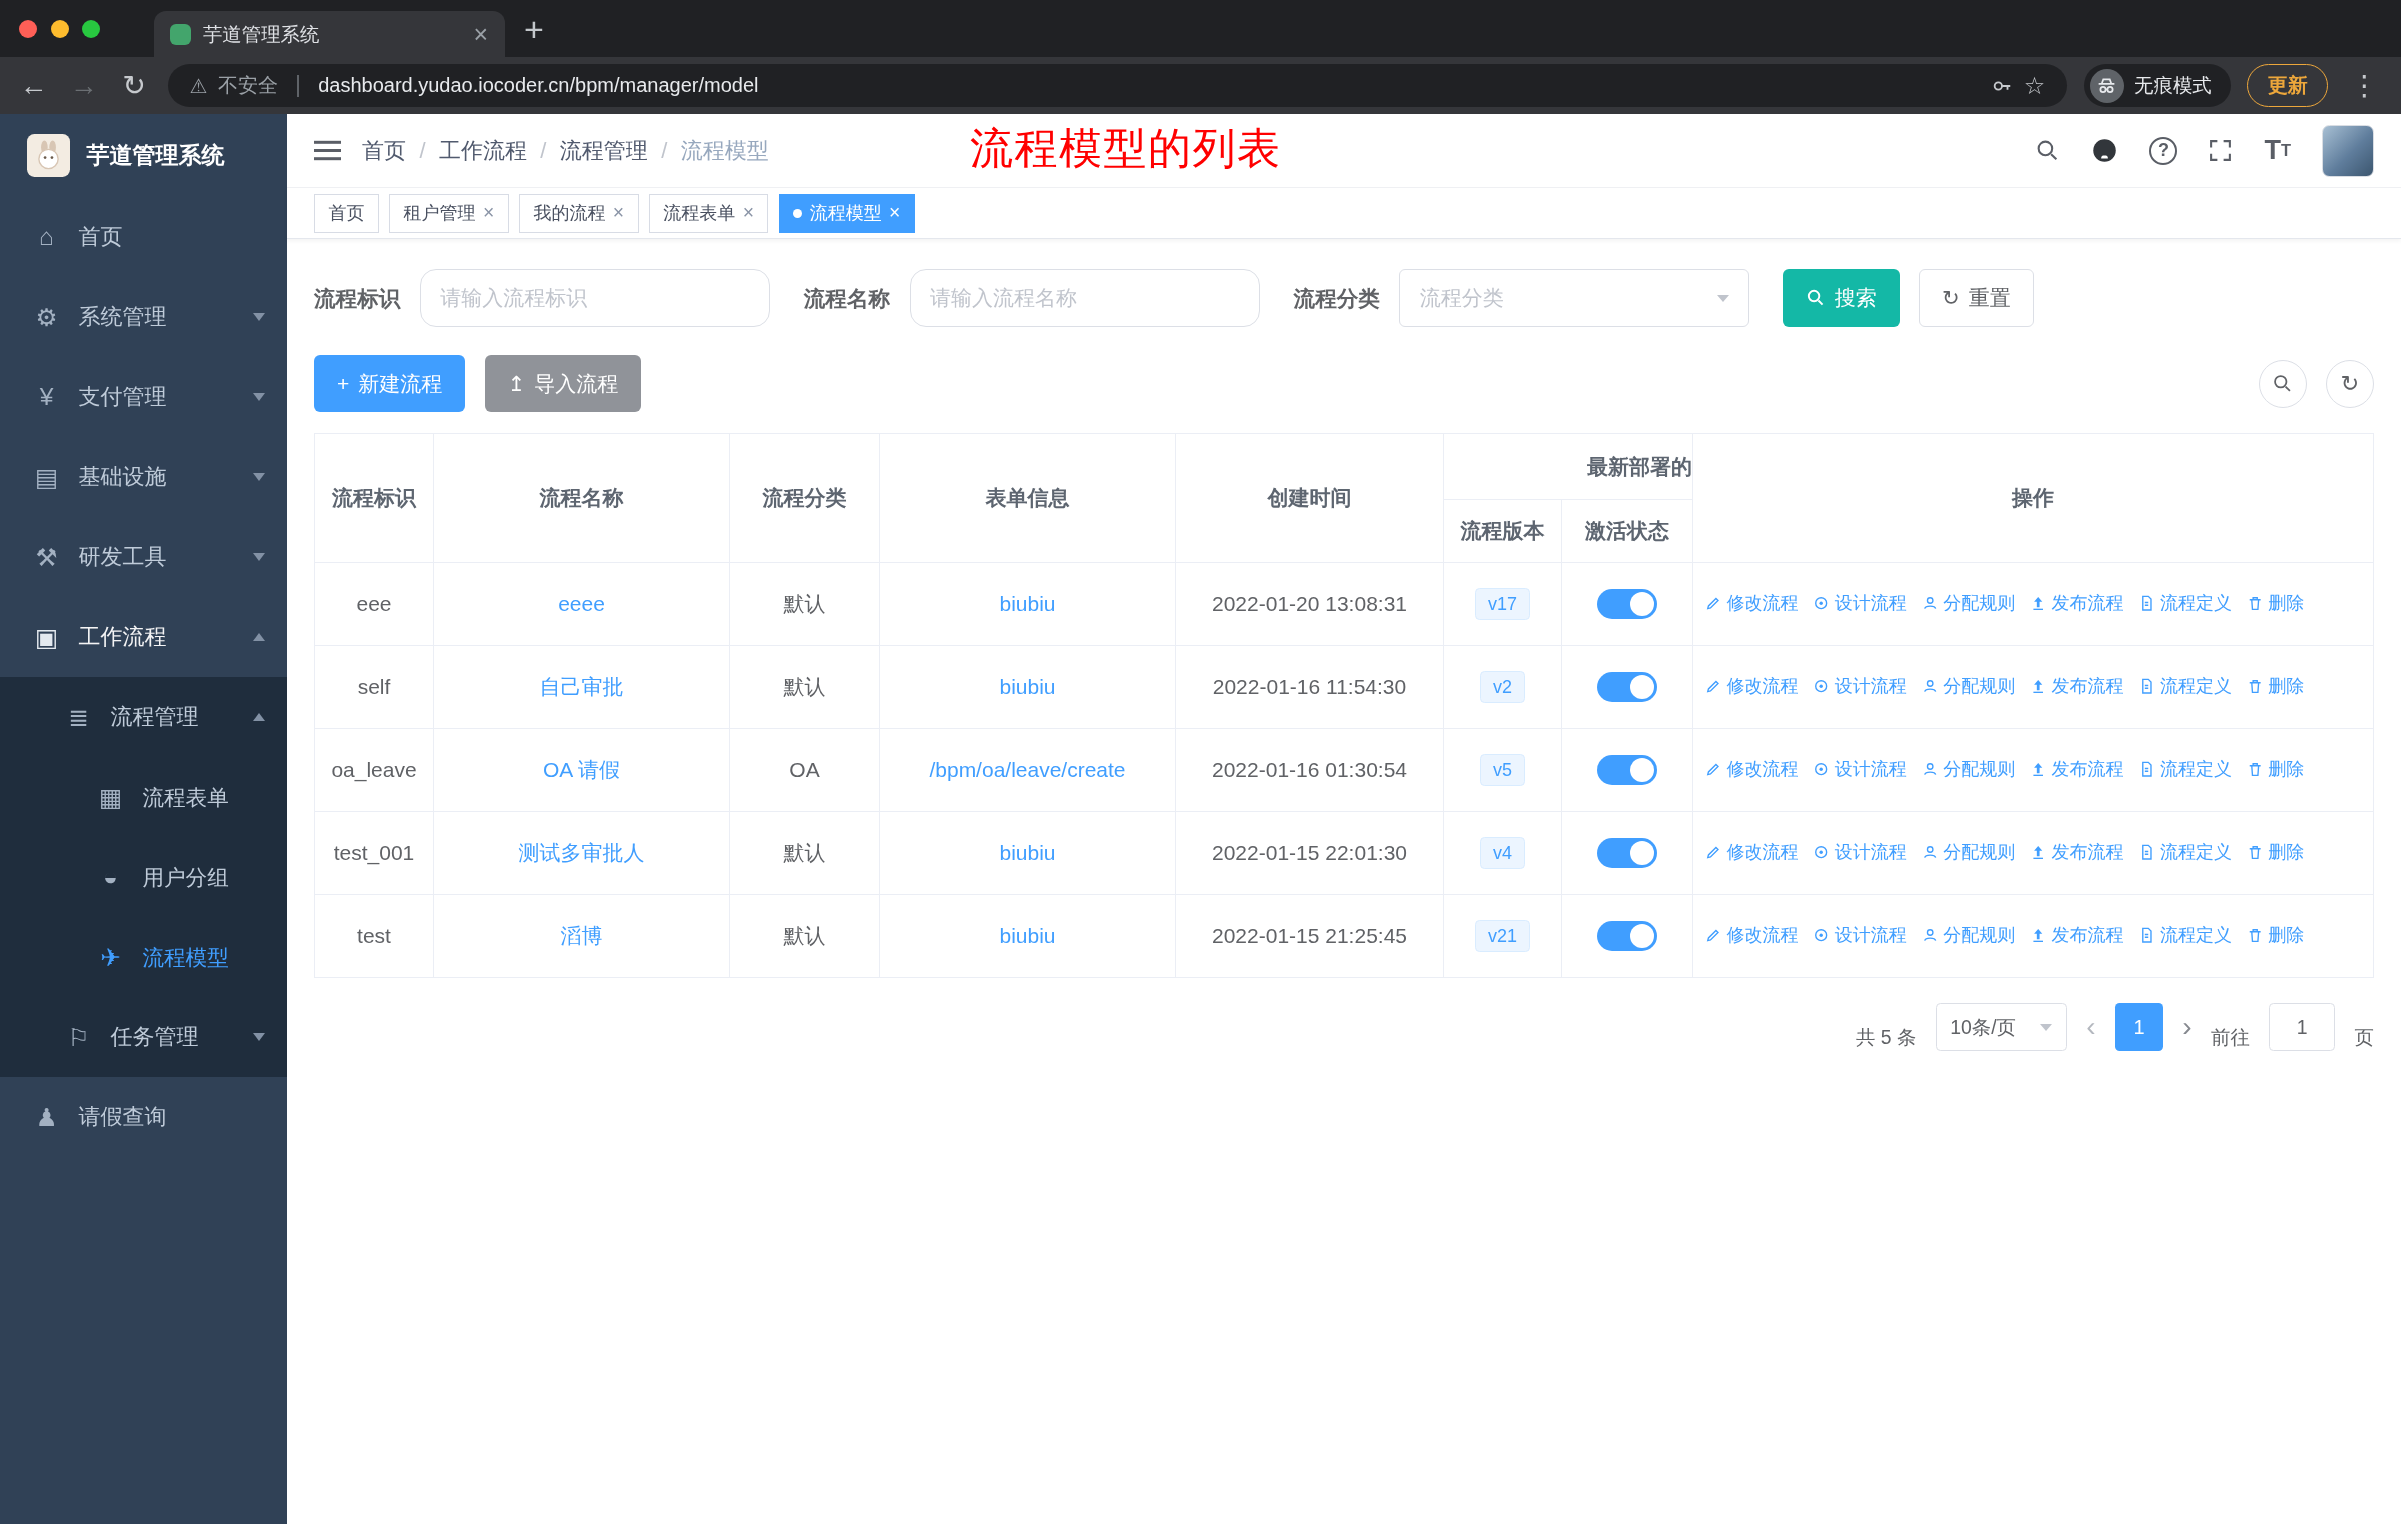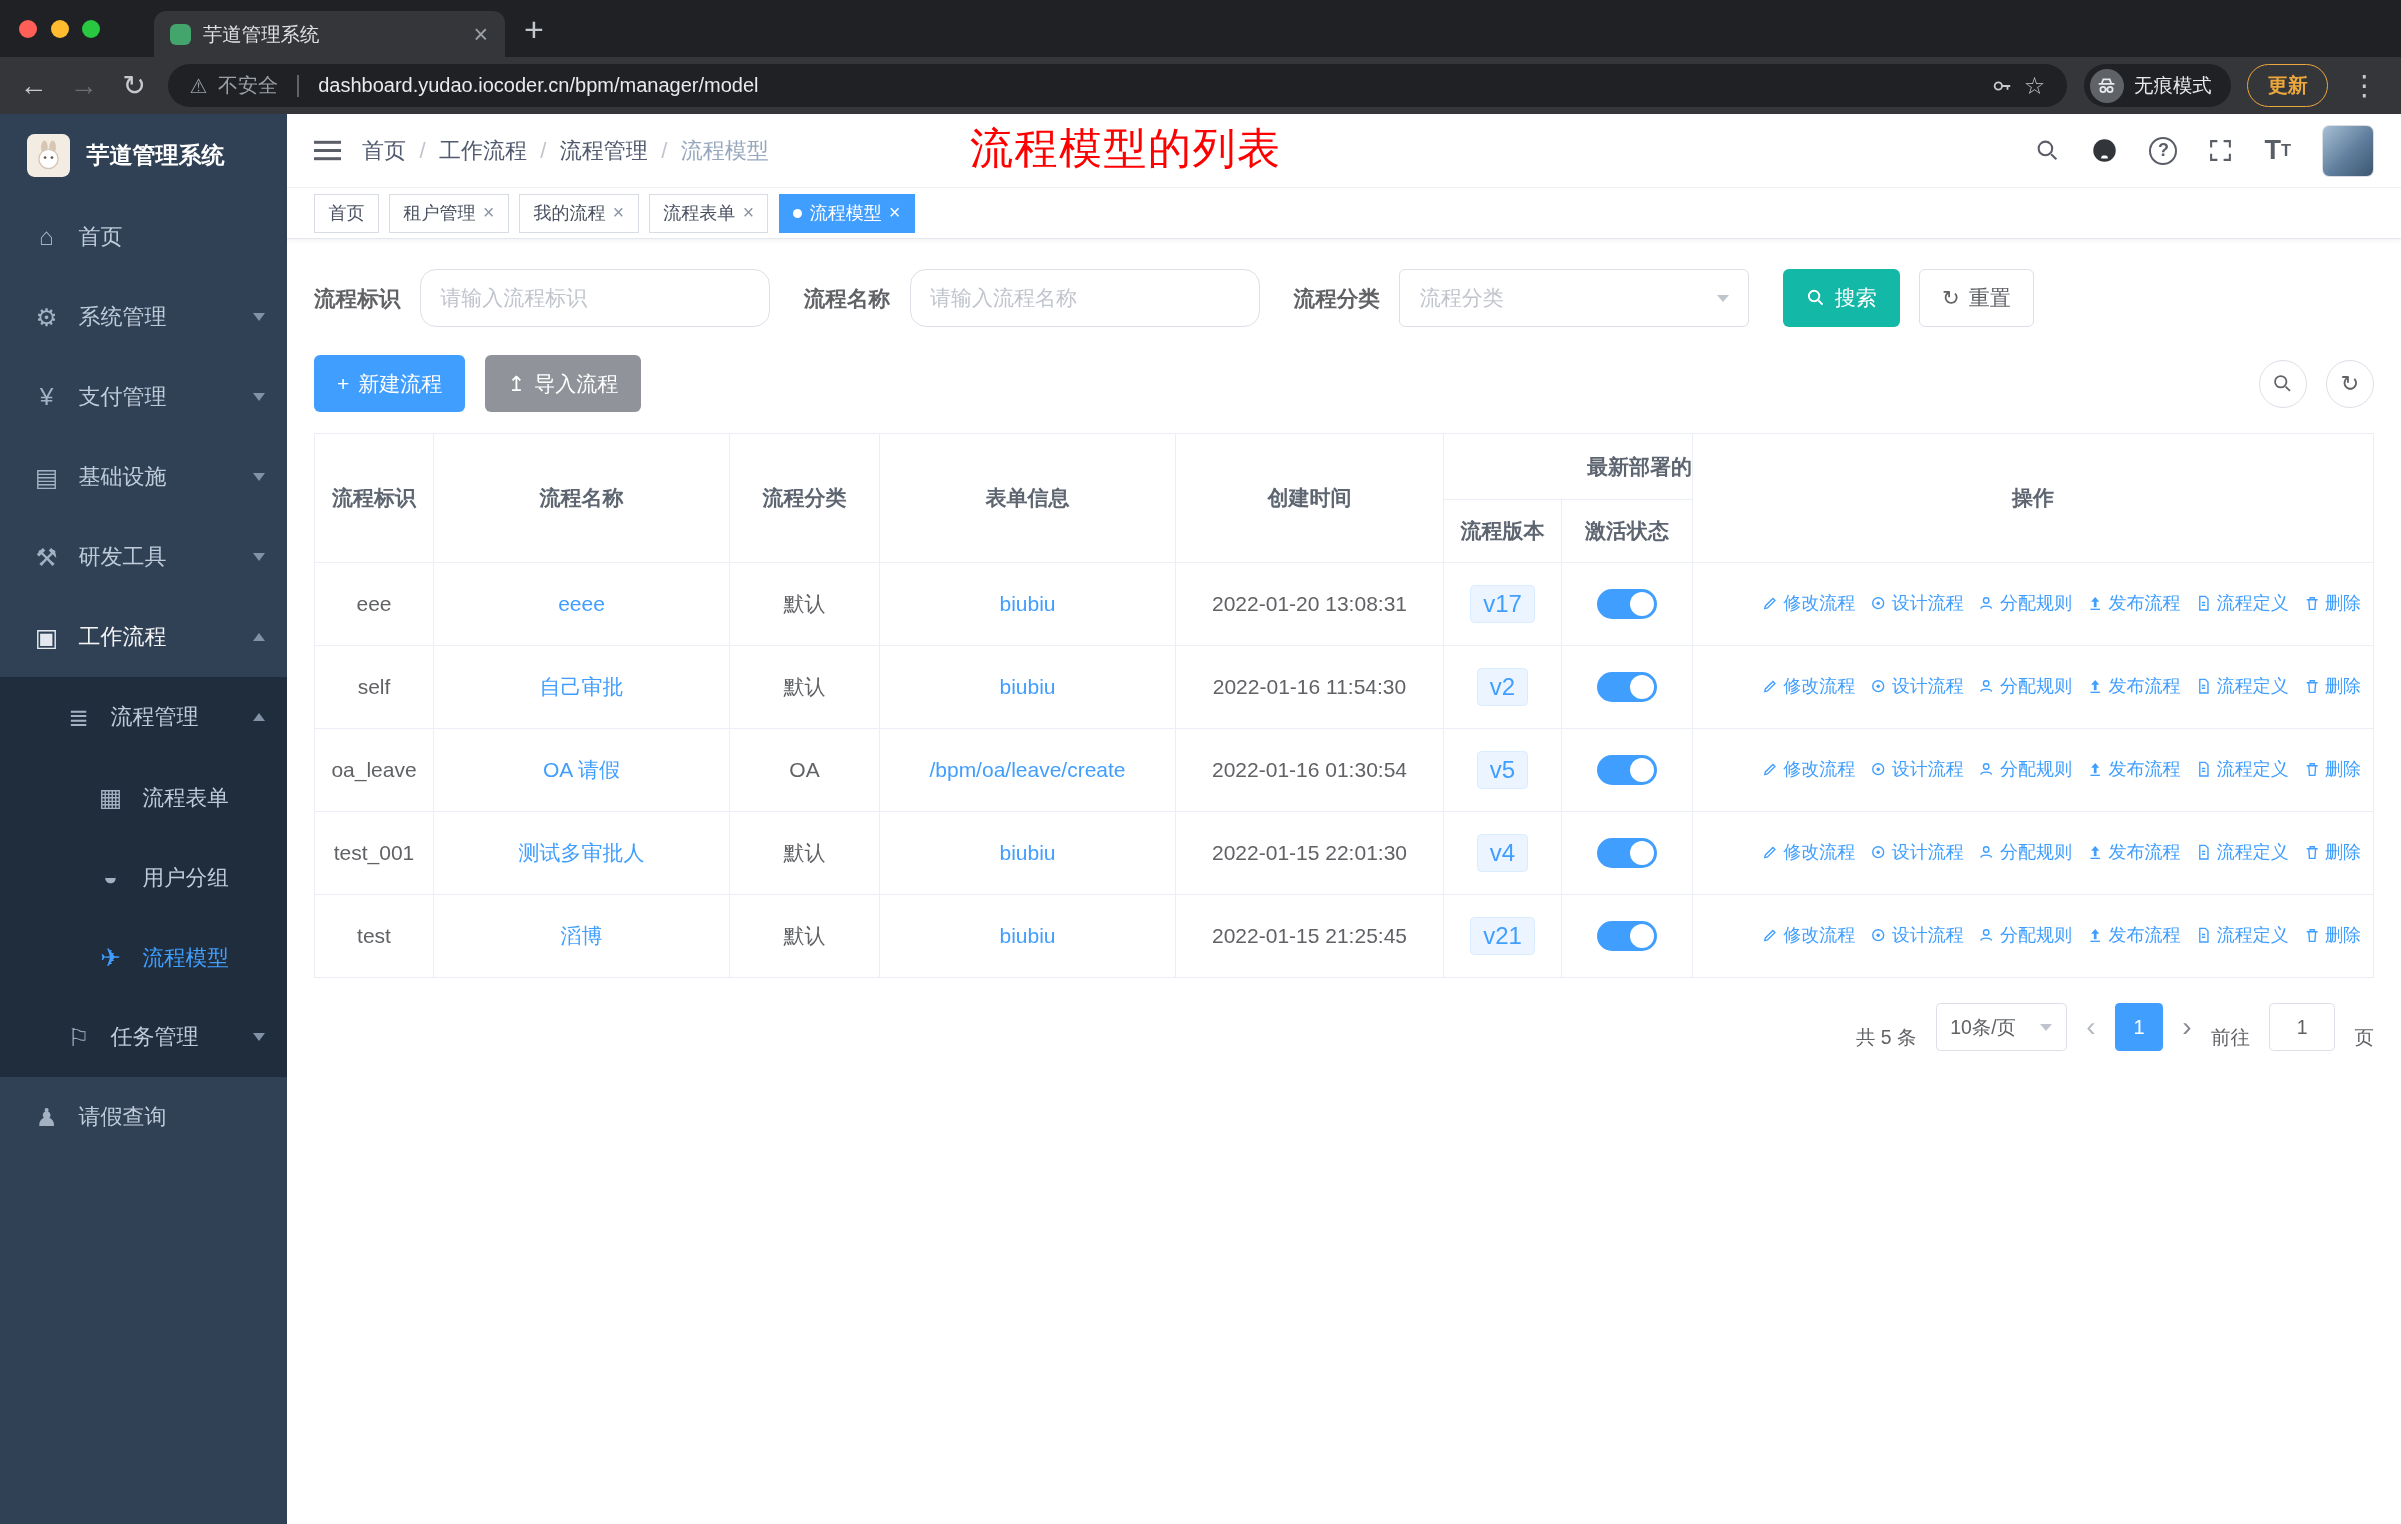--- a/index.html
+++ b/index.html
@@ -99,24 +99,24 @@
 .round-btns{margin-left:auto;display:flex;gap:19.4px;}
 .rbtn{width:48px;height:48px;border:0.7px solid #dcdfe6;border-radius:50%;display:flex;align-items:center;justify-content:center;color:#606266;font-size:22px;background:#fff;cursor:pointer;}
 
 
 table{border-collapse:collapse;width:100%;table-layout:fixed;}
 th,td{border:0.7px solid #ebeef5;text-align:center;font-size:21px;overflow:hidden;}
 th{color:#5d6570;font-weight:700;height:66px;background:#fff;}
 thead tr.sub-head th{height:63px;}
 tbody td{height:83px;color:#606266;background:#fff;}
 .link{color:#409eff;text-decoration:none;cursor:pointer;}
-.badge{display:inline-block;padding:6px 12px;background:#ecf5ff;border:0.7px solid #d9ecff;border-radius:4.5px;color:#409eff;font-size:24px;line-height:1;text-align:right;}
+.badge{display:inline-block;padding:6px 12px;background:#ecf5ff;border:0.7px solid #d9ecff;border-radius:4.5px;color:#409eff;font-size:18px;line-height:1;text-align:right;}
 .toggle{display:inline-block;width:60px;height:30px;border-radius:15px;background:#409eff;position:relative;cursor:pointer;vertical-align:middle;}
 .toggle::after{content:"";position:absolute;right:3px;top:3px;width:24px;height:24px;border-radius:50%;background:#fff;}
-td.ops{white-space:nowrap;text-align:right;padding:0 4.5px;}
+td.ops{white-space:nowrap;text-align:left;padding:0 4.5px;}
 .act{margin:0 7.4px;display:inline-flex;align-items:center;gap:5.2px;font-size:18px;white-space:nowrap;}
 .aicon{display:inline-flex;align-items:center;}
 .aicon svg{display:block;}
 .fixed{position:relative;}
 .fixed::before{content:"";position:absolute;top:0;bottom:0;left:-12px;width:12px;background:linear-gradient(to left,rgba(0,0,0,.14),rgba(0,0,0,0));pointer-events:none;}
 .group-clip{white-space:nowrap;}
 .group-clip .gtxt{display:block;text-align:right;padding-left:112px;}
 
 
 .pager{display:flex;align-items:center;justify-content:flex-end;gap:19.4px;margin-top:25px;font-size:19.4px;color:#606266;}

